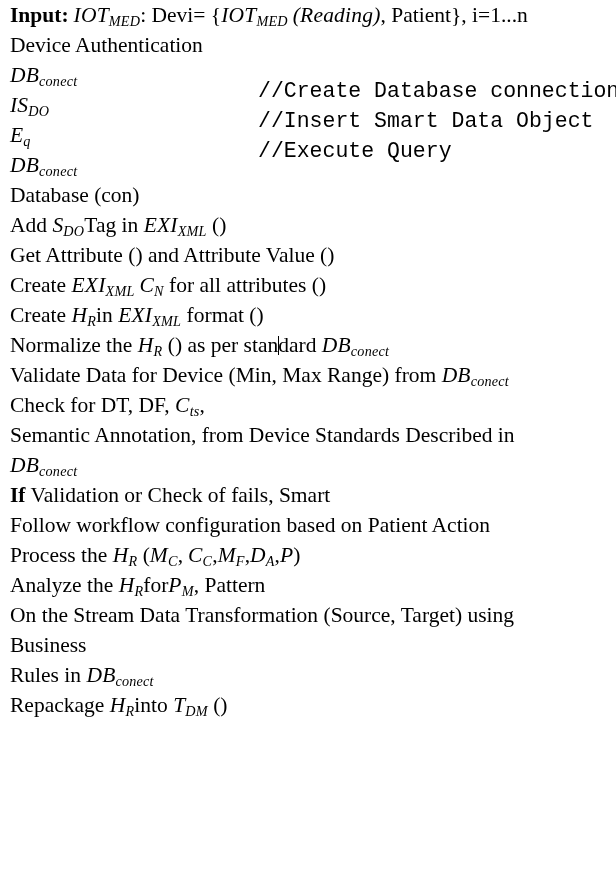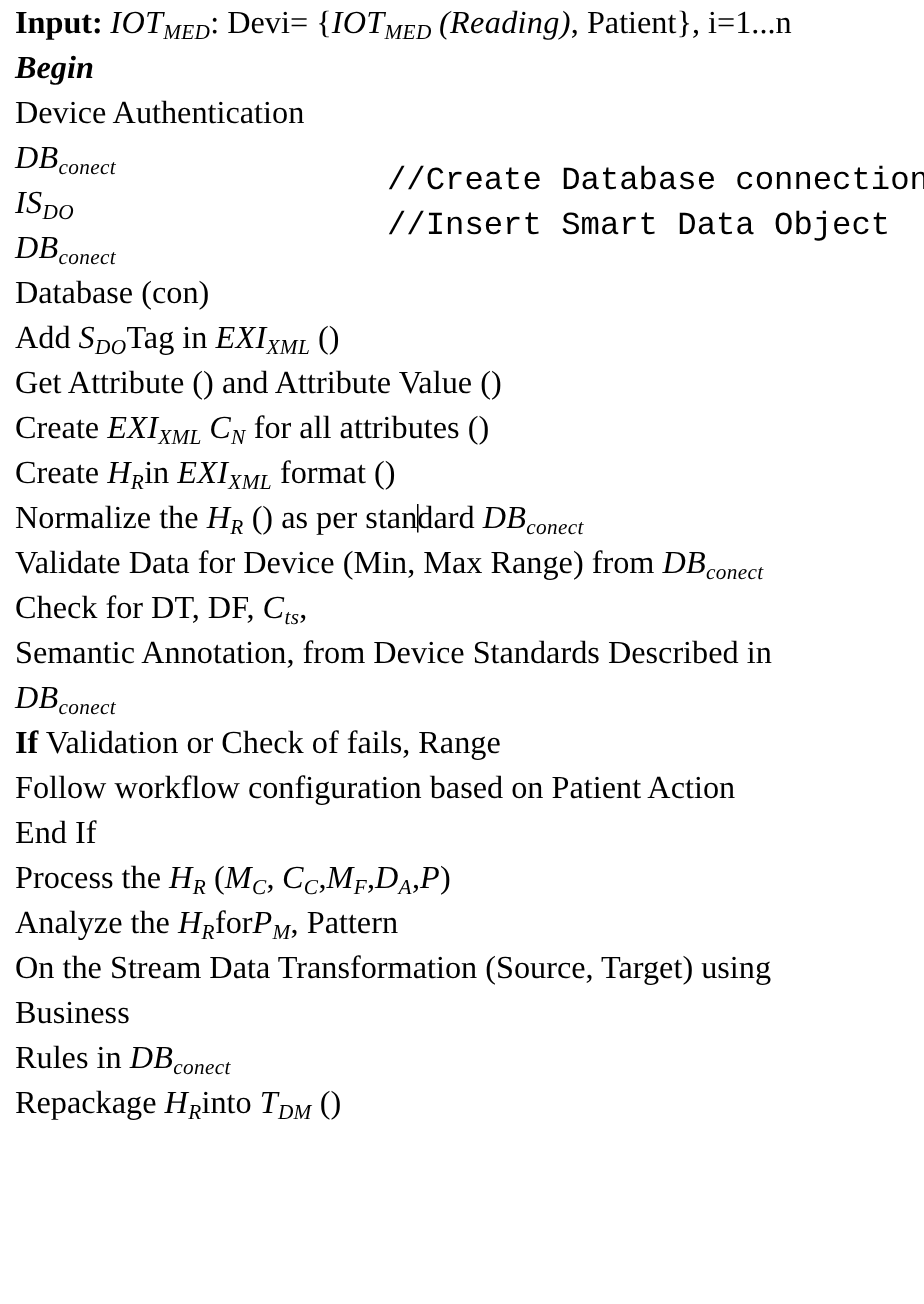--- a/index.html
+++ b/index.html
@@ -67,38 +67,39 @@
 </head>
 <body>
 
 <div id="algorithm-page">
 
   <div class="line">
     <span class="txt b">Input:</span><span class="sp"></span><span class="mv">IOT</span><span class="sub">MED</span><span class="txt">: Devi= {</span><span class="mv">IOT</span><span class="sub">MED</span><span class="sp"></span><span class="mv">(Reading)</span><span class="txt">, Patient}, i=1...n</span>
   </div>
 
 
-  <div class="line">
-    <span class="txt bi">Begin</span>
-  </div>
 
   <div class="line">
     <span class="txt">Device Authentication</span>
   </div>
 
   <div class="line">
     <span class="mv">DB</span><span class="sub">conect</span>
     <span class="cmt c1">//Create Database connection</span>
   </div>
 
   <div class="line">
     <span class="mv">IS</span><span class="sub">DO</span>
     <span class="cmt c1">//Insert Smart Data Object</span>
   </div>
 
+  <div class="line">
+    <span class="mv">E</span><span class="sub">q</span>
+    <span class="cmt c1">//Execute Query</span>
+  </div>
 
 
   <div class="line">
     <span class="mv">DB</span><span class="sub">conect</span>
   </div>
 
   <div class="line">
     <span class="txt">Database (con)</span>
   </div>
 
@@ -132,30 +133,27 @@
 
   <div class="line">
     <span class="txt">Semantic Annotation, from Device Standards Described in</span>
   </div>
 
   <div class="line">
     <span class="mv">DB</span><span class="sub">conect</span>
   </div>
 
   <div class="line">
-    <span class="txt b">If</span><span class="txt"> Validation or Check of fails, Range</span>
+    <span class="txt b">If</span><span class="txt"> Validation or Check of fails, Smart</span>
   </div>
 
   <div class="line">
     <span class="txt">Follow workflow configuration based on Patient Action</span>
   </div>
 
-  <div class="line">
-    <span class="txt">End If</span>
-  </div>
 
   <div class="line">
     <span class="txt">Process the </span><span class="mv">H</span><span class="sub">R</span><span class="txt"> (</span><span class="mv">M</span><span class="sub">C</span><span class="txt">,</span><span class="sp"></span><span class="mv">C</span><span class="sub">C</span><span class="txt">,</span><span class="mv">M</span><span class="sub">F</span><span class="txt">,</span><span class="mv">D</span><span class="sub">A</span><span class="txt">,</span><span class="mv">P</span><span class="txt">)</span>
   </div>
 
   <div class="line">
     <span class="txt">Analyze the </span><span class="mv">H</span><span class="sub">R</span><span class="txt">for</span><span class="mv">P</span><span class="sub">M</span><span class="txt">, Pattern</span>
   </div>
 
 

